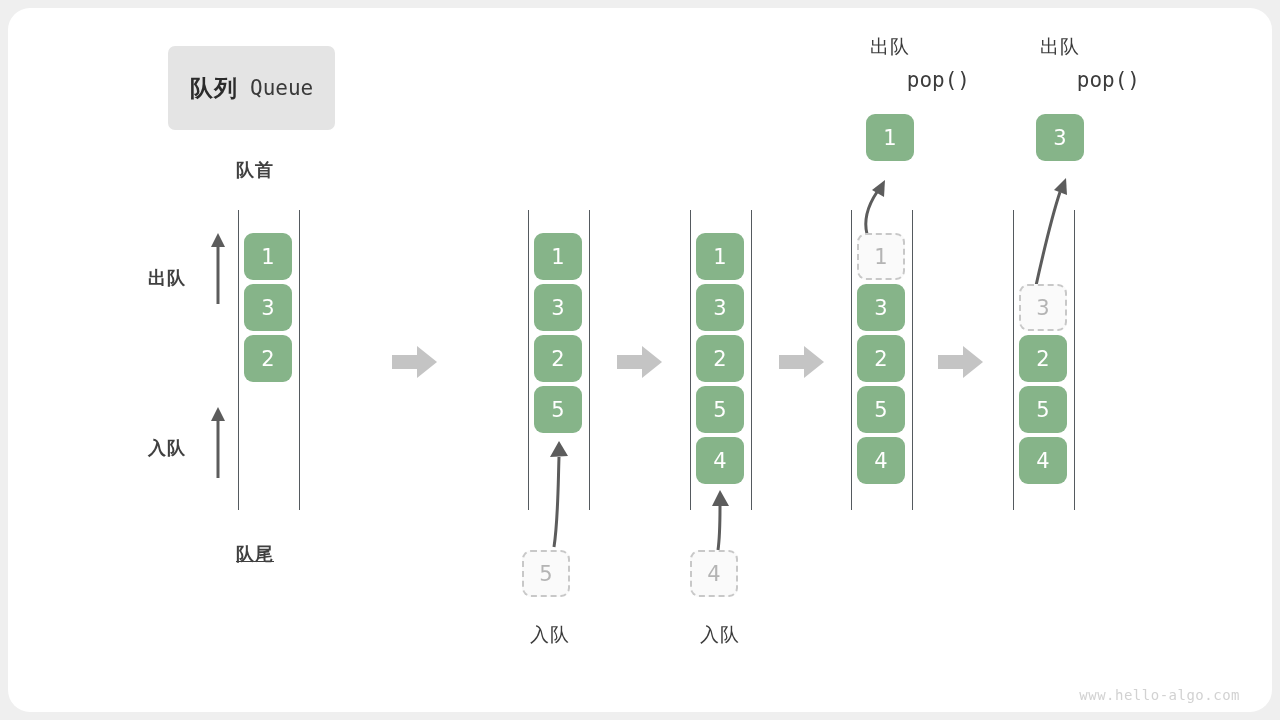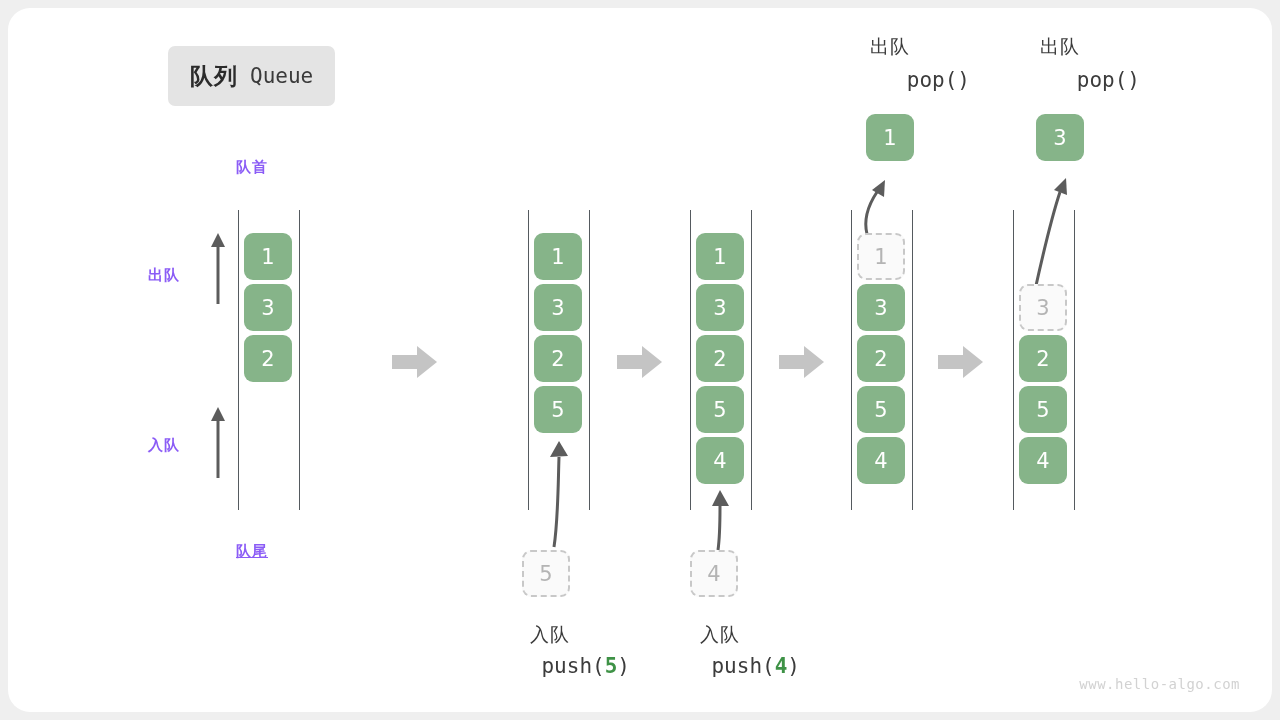--- a/index.html
+++ b/index.html
@@ -26,43 +26,43 @@
   }
   .abs { position: absolute; }
 
   
   #title-badge {
     left: 168px;
     top: 46px;
     height: 52px;
     display: flex;
     align-items: center;
-    padding: 4px 22px;
+    padding: 16px 22px;
     background: #e4e4e4;
     border-radius: 7px;
     white-space: nowrap;
   }
   #title-badge .cn {
     font-size: 23px;
     font-weight: bold;
     color: #2b2b2b;
     letter-spacing: 1px;
   }
   #title-badge .en {
     font-family: "DejaVu Sans Mono", monospace;
     font-size: 21px;
     color: #3a3a3a;
     margin-left: 12px;
   }
 
   
   .cn-label {
-    font-size: 15px;
+    font-size: 18px;
     font-weight: bold;
-    color: #8b5cf6;
+    color: #404040;
     letter-spacing: 1px;
     white-space: nowrap;
   }
   .op-cn {
     font-size: 19px;
     color: #3c3c3c;
     letter-spacing: 1px;
     white-space: nowrap;
     text-align: center;
   }
@@ -106,21 +106,21 @@
     border: none;
     color: transparent;
   }
 
   
   .step-arrow { width: 46px; height: 34px; }
 
   
   #watermark {
     right: 40px;
-    bottom: 28px;
+    bottom: 17px;
     font-family: "DejaVu Sans Mono", monospace;
     font-size: 14px;
     color: #d2d2d2;
     letter-spacing: 0.5px;
     white-space: nowrap;
   }
 
   svg { display: block; overflow: visible; }
 </style>
 </head>
@@ -173,21 +173,20 @@
   </div>
 
   <svg class="abs" style="left:518px; top:425px;" width="80" height="125">
     <path d="M36,122 C40,96 40,64 41,32" stroke="#5c5c5c" stroke-width="3" fill="none"></path>
     <polygon points="41,16 32,32 50,31" fill="#5c5c5c"></polygon>
   </svg>
 
   <div class="abs cell ghost" style="left:522px; top:550px;">5</div>
 
   <div class="abs op-cn" style="left:470px; top:622px; width:160px;">入队</div>
-  <div class="abs op-code" style="left:470px; top:654px; width:160px;"><span>push(</span><span class="num">5</span><span>)</span></div>
 
   <svg class="abs step-arrow" style="left:617px; top:345px;" viewBox="0 0 46 34">
     <polygon points="0,10 25,10 25,1 45,17 25,33 25,24 0,24" fill="#c4c4c4"></polygon>
   </svg>
 
   <div class="abs rail" style="left:690px; top:210px; height:300px;"></div>
   <div class="abs rail" style="left:751px; top:210px; height:300px;"></div>
 
   <div class="abs" style="left:696px; top:233px;">
     <div class="cell">1</div>
@@ -198,21 +197,20 @@
   </div>
 
   <svg class="abs" style="left:686px; top:480px;" width="80" height="72">
     <path d="M32,70 C34,56 34,40 34,26" stroke="#5c5c5c" stroke-width="3" fill="none"></path>
     <polygon points="34,10 26,26 43,26" fill="#5c5c5c"></polygon>
   </svg>
 
   <div class="abs cell ghost" style="left:690px; top:550px;">4</div>
 
   <div class="abs op-cn" style="left:640px; top:622px; width:160px;">入队</div>
-  <div class="abs op-code" style="left:640px; top:654px; width:160px;"><span>push(</span><span class="num">4</span><span>)</span></div>
 
   <svg class="abs step-arrow" style="left:779px; top:345px;" viewBox="0 0 46 34">
     <polygon points="0,10 25,10 25,1 45,17 25,33 25,24 0,24" fill="#c4c4c4"></polygon>
   </svg>
 
   <div class="abs op-cn" style="left:810px; top:34px; width:160px;">出队</div>
   <div class="abs op-code" style="left:810px; top:68px; width:160px;"><span>pop(</span><span class="num"></span><span>)</span></div>
 
   <div class="abs cell" style="left:866px; top:114px;">1</div>
 

